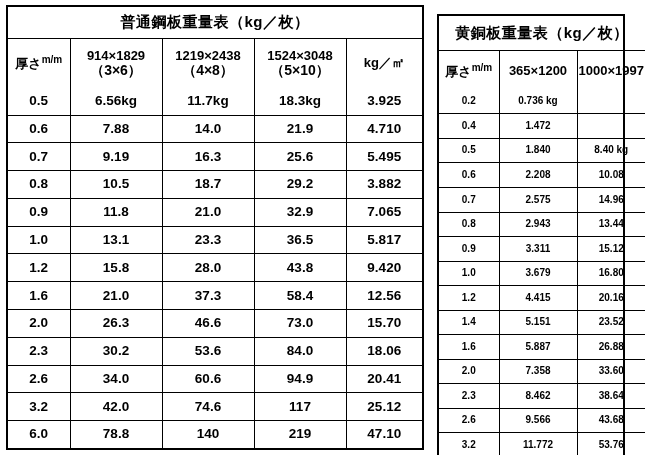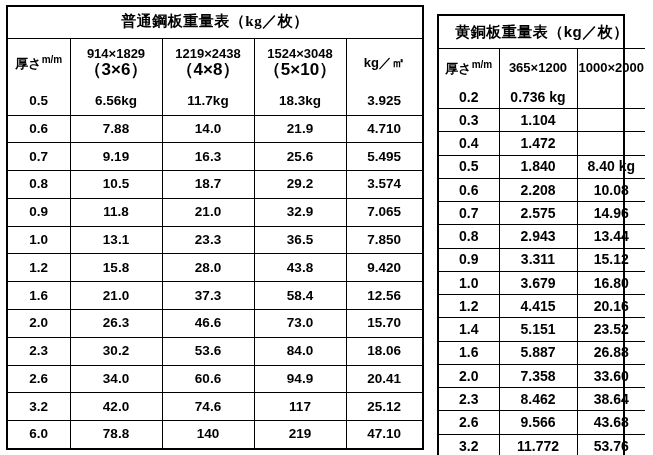--- a/index.html
+++ b/index.html
@@ -61,53 +61,53 @@
   tr:last-child > * { border-bottom: none; }
   td:first-child, th:first-child { border-left: none; }
   td:last-child, th:last-child { border-right: none; }
 
   .title-cell {
     font-size: 15px;
     font-weight: bold;
     letter-spacing: 0.5px;
     height: 30px;
   }
-  #steel-table .title-cell { height: 30px; font-family: Liberation Serif, serif; }
+  #steel-table .title-cell { height: 30px; }
   #brass-table .title-cell { height: 30px; }
 
   .head-cell {
     font-size: 13px;
     font-weight: bold;
     height: 44px;
     padding: 2px 0;
   }
   #brass-table .head-cell { height: 30px; }
 
   .head-cell .sub {
     display: block;
-    font-size: 17px;
+    font-size: 14px;
   }
 
   .thick-head {
     font-size: 13px;
     position: relative;
   }
   .thick-head .frac {
     font-size: 10px;
     vertical-align: super;
     letter-spacing: 0;
   }
 
   #steel-table .data-cell {
     height: 26.2px;
     font-size: 13.5px;
   }
   #brass-table .data-cell {
     height: 20.6px;
-    font-size: 14px;
+    font-size: 10px;
   }
 
   .col-thick { width: 62px; }
   .col-a { width: 92px; }
   .col-b { width: 92px; }
   .col-c { width: 92px; }
   .col-d { width: 76px; }
 
   .bcol-thick { width: 60px; }
   .bcol-a { width: 78px; }
@@ -170,35 +170,35 @@
             <td class="data-cell">9.19</td>
             <td class="data-cell">16.3</td>
             <td class="data-cell">25.6</td>
             <td class="data-cell">5.495</td>
           </tr>
           <tr>
             <td class="data-cell">0.8</td>
             <td class="data-cell">10.5</td>
             <td class="data-cell">18.7</td>
             <td class="data-cell">29.2</td>
-            <td class="data-cell">3.574</td>
+            <td class="data-cell">3.882</td>
           </tr>
           <tr>
             <td class="data-cell">0.9</td>
             <td class="data-cell">11.8</td>
             <td class="data-cell">21.0</td>
             <td class="data-cell">32.9</td>
             <td class="data-cell">7.065</td>
           </tr>
           <tr>
             <td class="data-cell">1.0</td>
             <td class="data-cell">13.1</td>
             <td class="data-cell">23.3</td>
             <td class="data-cell">36.5</td>
-            <td class="data-cell">7.850</td>
+            <td class="data-cell">5.817</td>
           </tr>
           <tr>
             <td class="data-cell">1.2</td>
             <td class="data-cell">15.8</td>
             <td class="data-cell">28.0</td>
             <td class="data-cell">43.8</td>
             <td class="data-cell">9.420</td>
           </tr>
           <tr>
             <td class="data-cell">1.6</td>
@@ -253,35 +253,30 @@
         <col class="bcol-a">
         <col class="bcol-b">
       </colgroup>
       <tbody>
         <tr>
           <td class="title-cell" colspan="3">黄銅板重量表（kg／枚）</td>
         </tr>
         <tr>
           <td class="head-cell thick-head"><span>厚さ</span><span class="frac">m/m</span></td>
           <td class="head-cell">365×1200</td>
-          <td class="head-cell">1000×2000</td>
+          <td class="head-cell">1000×1997</td>
         </tr>
       </tbody>
       <tbody id="brass-body">
           <tr>
             <td class="data-cell">0.2</td>
             <td class="data-cell">0.736 kg</td>
             <td class="data-cell empty-cell"></td>
           </tr>
           <tr>
-            <td class="data-cell">0.3</td>
-            <td class="data-cell">1.104</td>
-            <td class="data-cell empty-cell"></td>
-          </tr>
-          <tr>
             <td class="data-cell">0.4</td>
             <td class="data-cell">1.472</td>
             <td class="data-cell empty-cell"></td>
           </tr>
           <tr>
             <td class="data-cell">0.5</td>
             <td class="data-cell">1.840</td>
             <td class="data-cell">8.40 kg</td>
           </tr>
           <tr>

